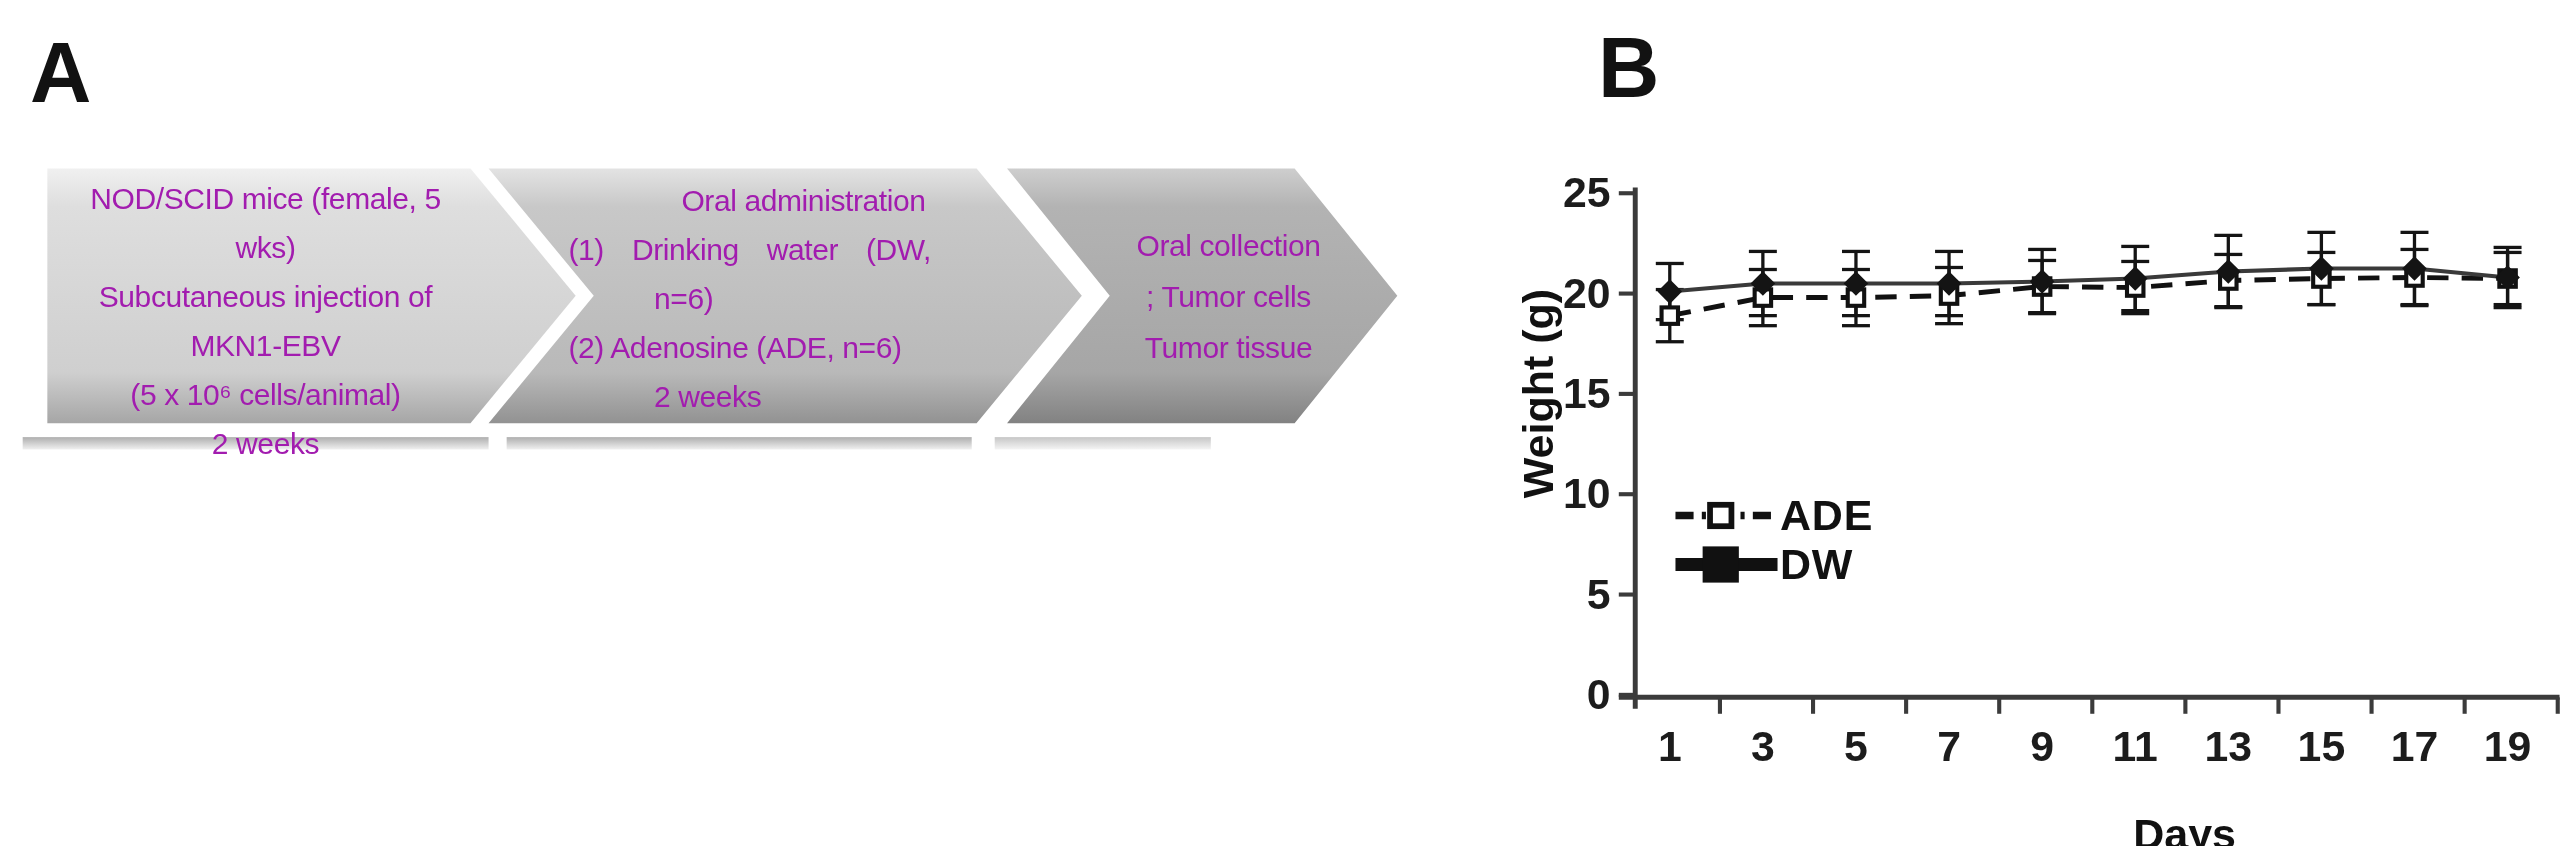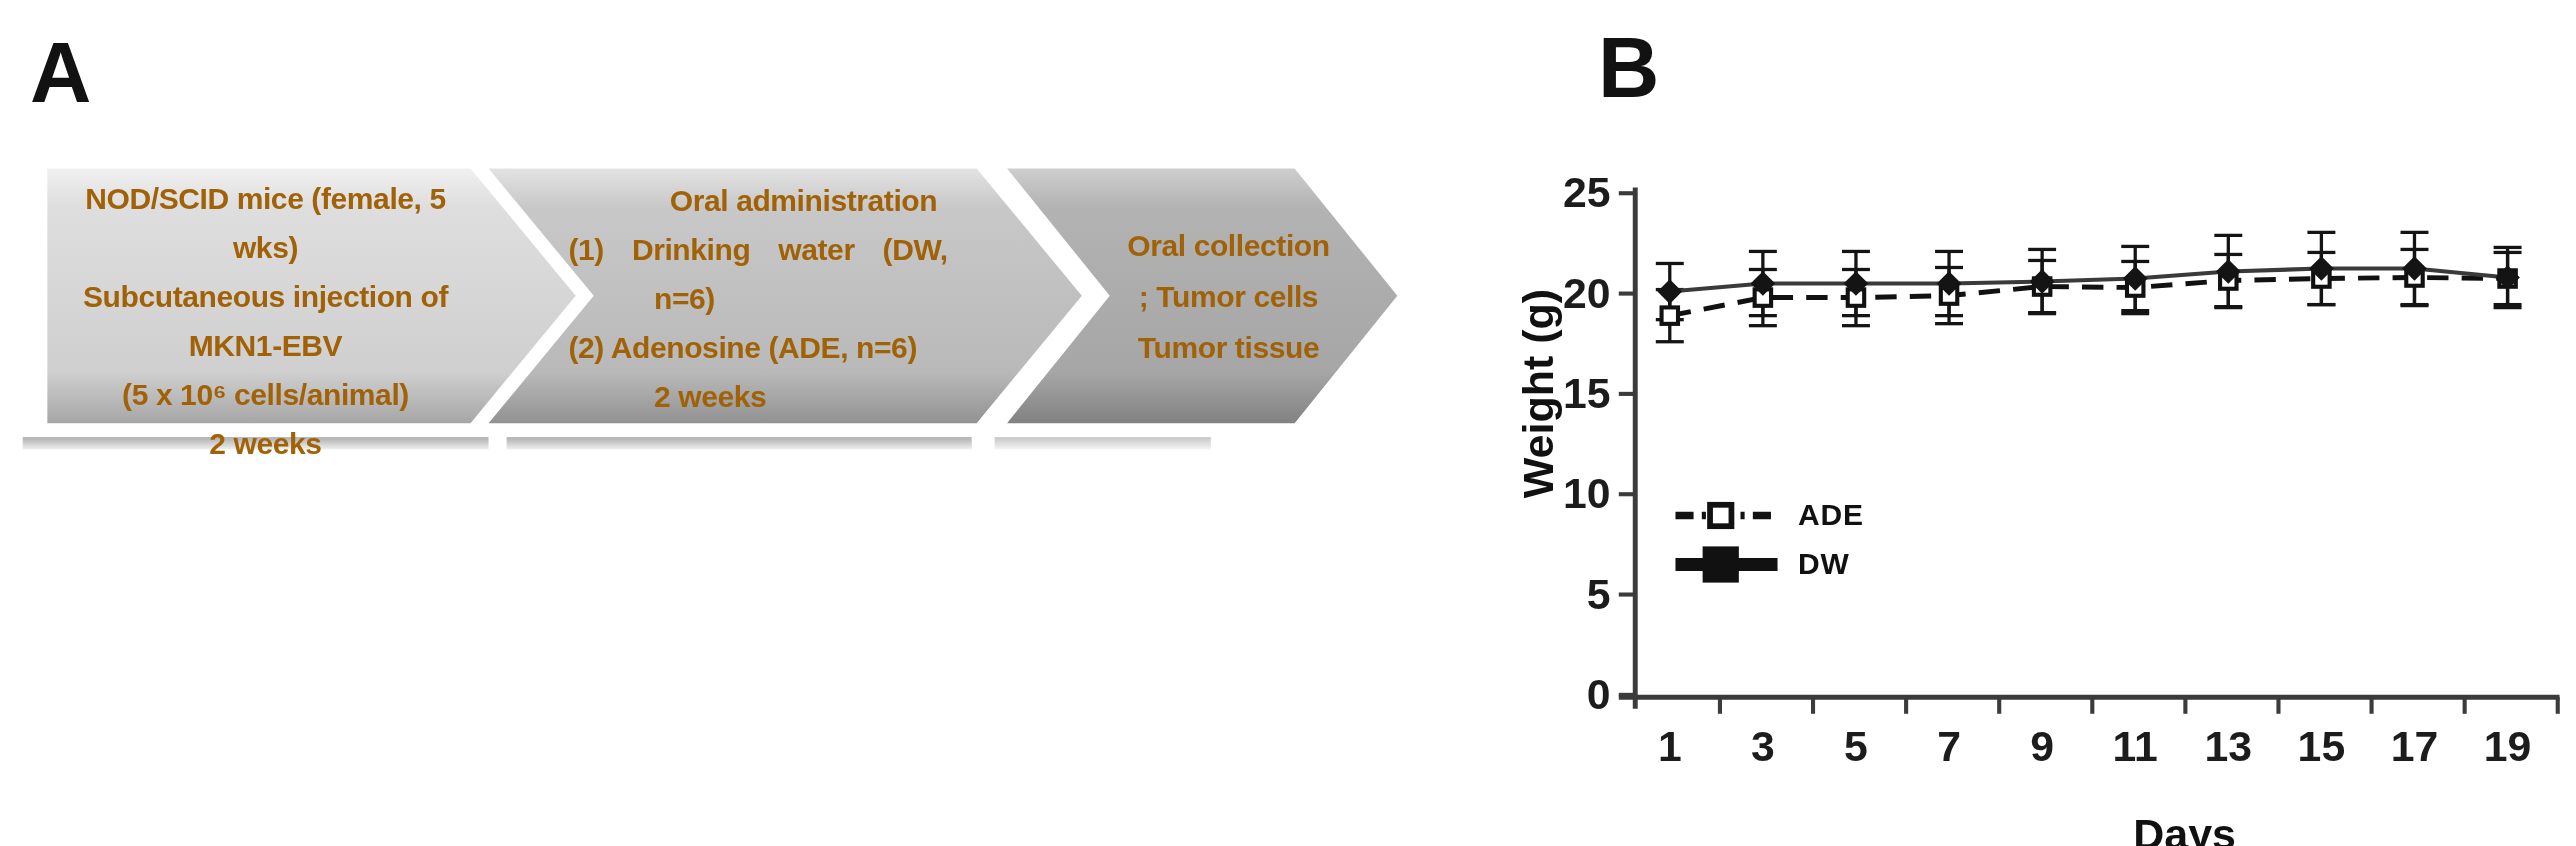--- a/index.html
+++ b/index.html
@@ -4,21 +4,21 @@
 <style>
   html,body{margin:0;padding:0;background:#fff;}
   #page{position:relative;width:2576px;height:847px;background:#fff;overflow:hidden;
         font-family:"Liberation Sans",sans-serif;}
   .panel-label{position:absolute;font-size:85px;font-weight:700;color:#121212;line-height:1;}
   #label-a{left:30px;top:30px;}
   #label-b{left:1598px;top:25px;}
 
   
   #flow-svg{position:absolute;left:0;top:0;width:1480px;height:493px;}
-  .step-text{position:absolute;font-weight:700;color:#a16207;font-size:30px;line-height:49px;
+  .step-text{position:absolute;font-weight:400;color:#a21caf;font-size:30px;line-height:49px;
              letter-spacing:-0.4px;text-align:center;}
   #step1{left:58px;top:174px;width:415px;}
   #step2{left:557px;top:176px;width:493px;}
   #step2 .line{text-align:left;padding-left:11.5px;}
   #step2 .line:first-child{text-align:center;padding-left:0;}
   #step2 .line:nth-child(2){word-spacing:20px;}
   #step2 .line:nth-child(3),#step2 .line:nth-child(5){padding-left:97px;}
   #step3{left:1093px;top:220px;width:271px;line-height:51px;}
 
   
@@ -33,21 +33,21 @@
   .mk-ade{fill:#fff;stroke:#111;stroke-width:5;}
   .mk-dw{fill:#141414;}
 
   .axis-title{position:absolute;font-size:43px;font-weight:700;color:#111;}
   #ylabel{left:1415px;top:270px;width:247px;height:247px;display:flex;align-items:center;
           justify-content:center;transform:rotate(-90deg);}
   #xlabel{left:2006px;top:781px;width:230px;text-align:right;margin-top:29px;}
 
   #legend{position:absolute;left:1673px;top:492px;}
   .legend-row{display:flex;align-items:center;margin-bottom:3.3px;height:46px;}
-  .lg-label{margin-left:18px;font-size:30px;font-weight:700;color:#111;letter-spacing:0.8px;}
+  .lg-label{font-size:43px;font-weight:700;color:#111;letter-spacing:0.8px;}
   .lg-ade-line{stroke:#111;stroke-width:9;stroke-dasharray:22 10 5 10;}
   .lg-ade-marker{fill:#fff;stroke:#111;stroke-width:7;}
   .lg-dw-line{stroke:#111;stroke-width:16;}
   .lg-dw-marker{fill:#111;}
   .rim{fill:#fff;stroke:#fff;stroke-width:30;stroke-linejoin:miter;}
 </style>
 </head>
 <body>
 
 <div id="page">

